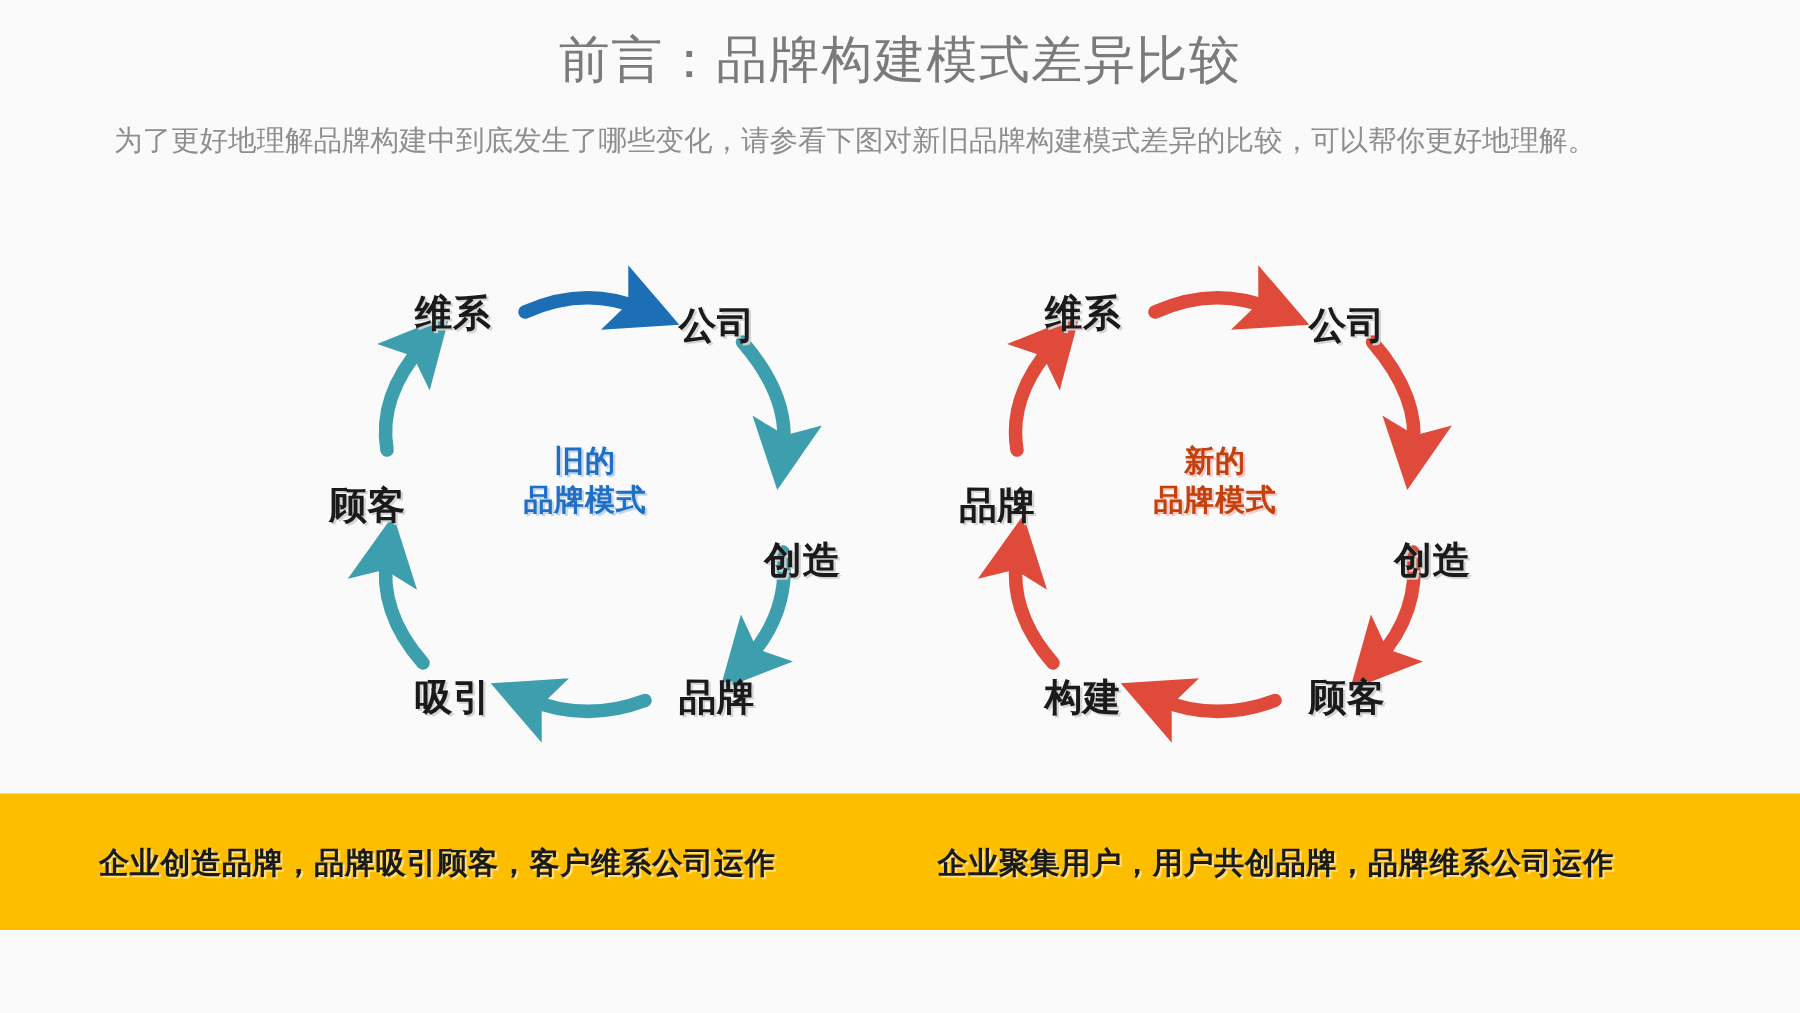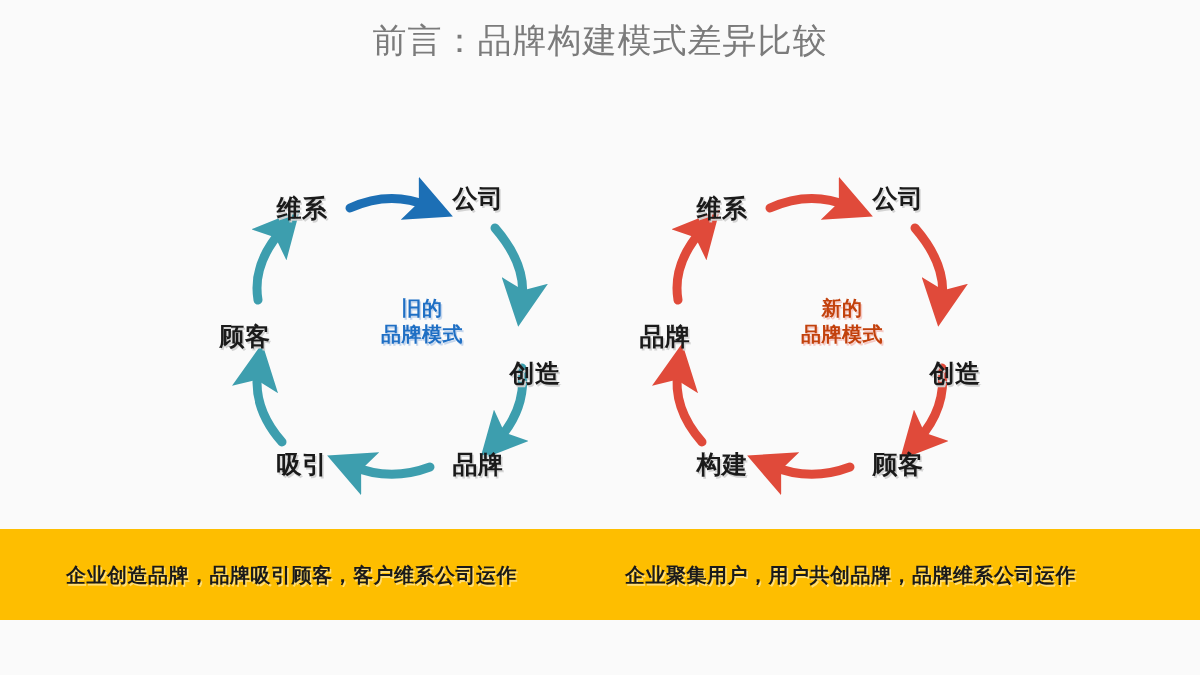--- a/index.html
+++ b/index.html
@@ -72,38 +72,37 @@
     font-size: 25px;
     font-weight: 700;
     color: #1a1a1a;
     white-space: nowrap;
     text-shadow: 1.5px 1.5px 0 rgba(210,210,210,0.95);
     letter-spacing: 0.5px;
   }
 
   
   .n-top-left    { left: 112px; top: 22px;  transform: translateX(-50%); }
-  .n-top-right   { left: 288px; top: 12px;  transform: translateX(-50%); }
+  .n-top-right   { left: 288px; top: 30px;  transform: translateX(-50%); }
   .n-right       { left: 345px; top: 150px; transform: translateX(-50%); margin-top: 37px; }
   .n-bottom-right{ left: 288px; top: 278px; transform: translateX(-50%); }
   .n-bottom-left { left: 112px; top: 278px; transform: translateX(-50%); }
   .n-left        { left: 55px;  top: 150px; transform: translateX(-50%); }
 
   .center-label {
     position: absolute;
     left: 200px;
     top: 125px;
     transform: translateX(-50%);
     text-align: center;
     font-size: 20px;
     font-weight: 700;
     line-height: 26px;
     white-space: nowrap;
     letter-spacing: 0.5px;
-    margin-left: 32px;
   }
   .center-label.old { color: #1f6fc4; text-shadow: 1.5px 1.5px 0 rgba(190,210,235,0.9); }
   .center-label.new { color: #c2410c; text-shadow: 1.5px 1.5px 0 rgba(245,195,190,0.9); }
 
   
   .banner {
     position: absolute;
     left: 0;
     top: 529px;
     width: 1200px;
@@ -121,20 +120,21 @@
   }
   .banner-text.b1 { left: 66px;  top: 562px; }
   .banner-text.b2 { left: 625px; top: 562px; }
 </style>
 </head>
 <body>
 
 <div class="slide">
 
   <div class="title">前言：品牌构建模式差异比较</div>
+  <div class="subtitle">为了更好地理解品牌构建中到底发生了哪些变化，请参看下图对新旧品牌构建模式差异的比较，可以帮你更好地理解。</div>
 
   <div class="diagram left">
     <svg viewBox="0 0 400 330">
       <defs>
         <marker id="ah-teal" markerWidth="5.2" markerHeight="5.2" refX="2.2" refY="2.6" orient="auto">
           <path d="M0,0 L5.2,2.6 L0,5.2 L1.1,2.6 Z" fill="#3d9eae"></path>
         </marker>
         <marker id="ah-blue" markerWidth="5.2" markerHeight="5.2" refX="2.2" refY="2.6" orient="auto">
           <path d="M0,0 L5.2,2.6 L0,5.2 L1.1,2.6 Z" fill="#1c6fb5"></path>
         </marker>

